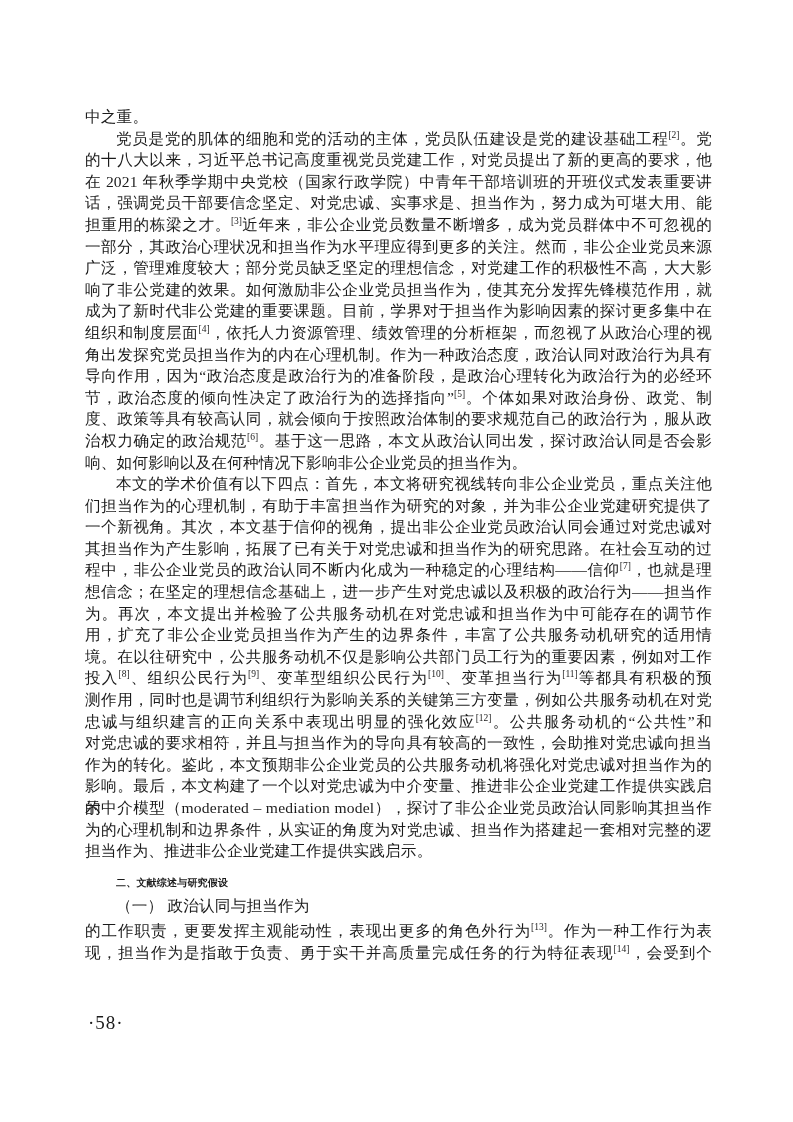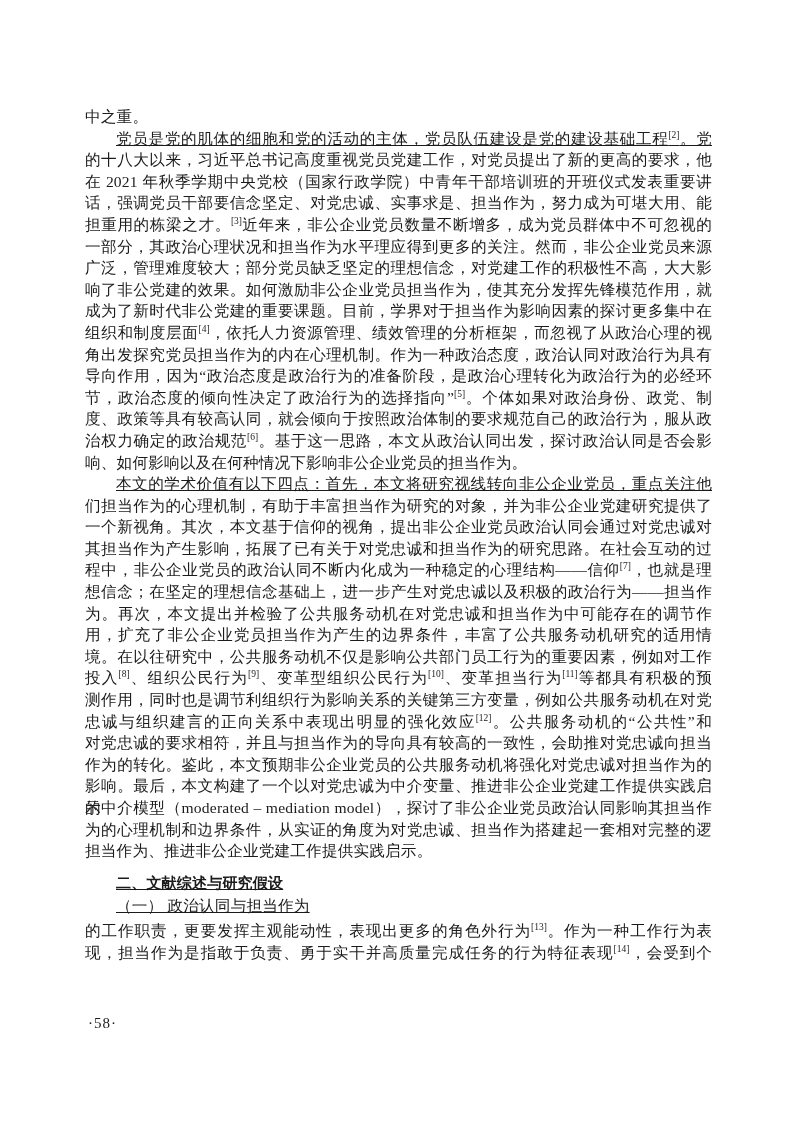--- a/index.html
+++ b/index.html
@@ -20,44 +20,44 @@
     width: 627px;
   }
   .line {
     font-size: 15.6px;
     height: 21.6px;
     line-height: 21.6px;
     text-align: justify;
     letter-spacing: 0.2px;
   }
   .line.fill { text-align-last: justify; }
-  .line.indent { text-indent: 31px; text-decoration: underline; }
+  .line.indent { text-indent: 31px; }
   .line.heading {
     font-family: "Liberation Sans", "DejaVu Sans", sans-serif;
     font-weight: bold;
-    font-size: 15px;
+    font-size: 10px;
     margin-top: 10px;
     text-align: left;
   }
   .line.subheading {
     margin-top: 2px;
     margin-bottom: 3px;
     text-align: left;
   }
   sup.ref {
     font-size: 9.5px;
     line-height: 0;
     vertical-align: 6px;
     letter-spacing: 0;
   }
   .pagenum {
     position: absolute;
     left: 88px;
     top: 1014px;
-    font-size: 15px;
+    font-size: 19px;
     line-height: 18px;
     letter-spacing: 1px;
     text-align: center;
   }
 </style>
 </head>
 <body>
 
 <div class="page" style="--ink: #1b1b1b; --paper: #ffffff;">
   <div class="textblock">

